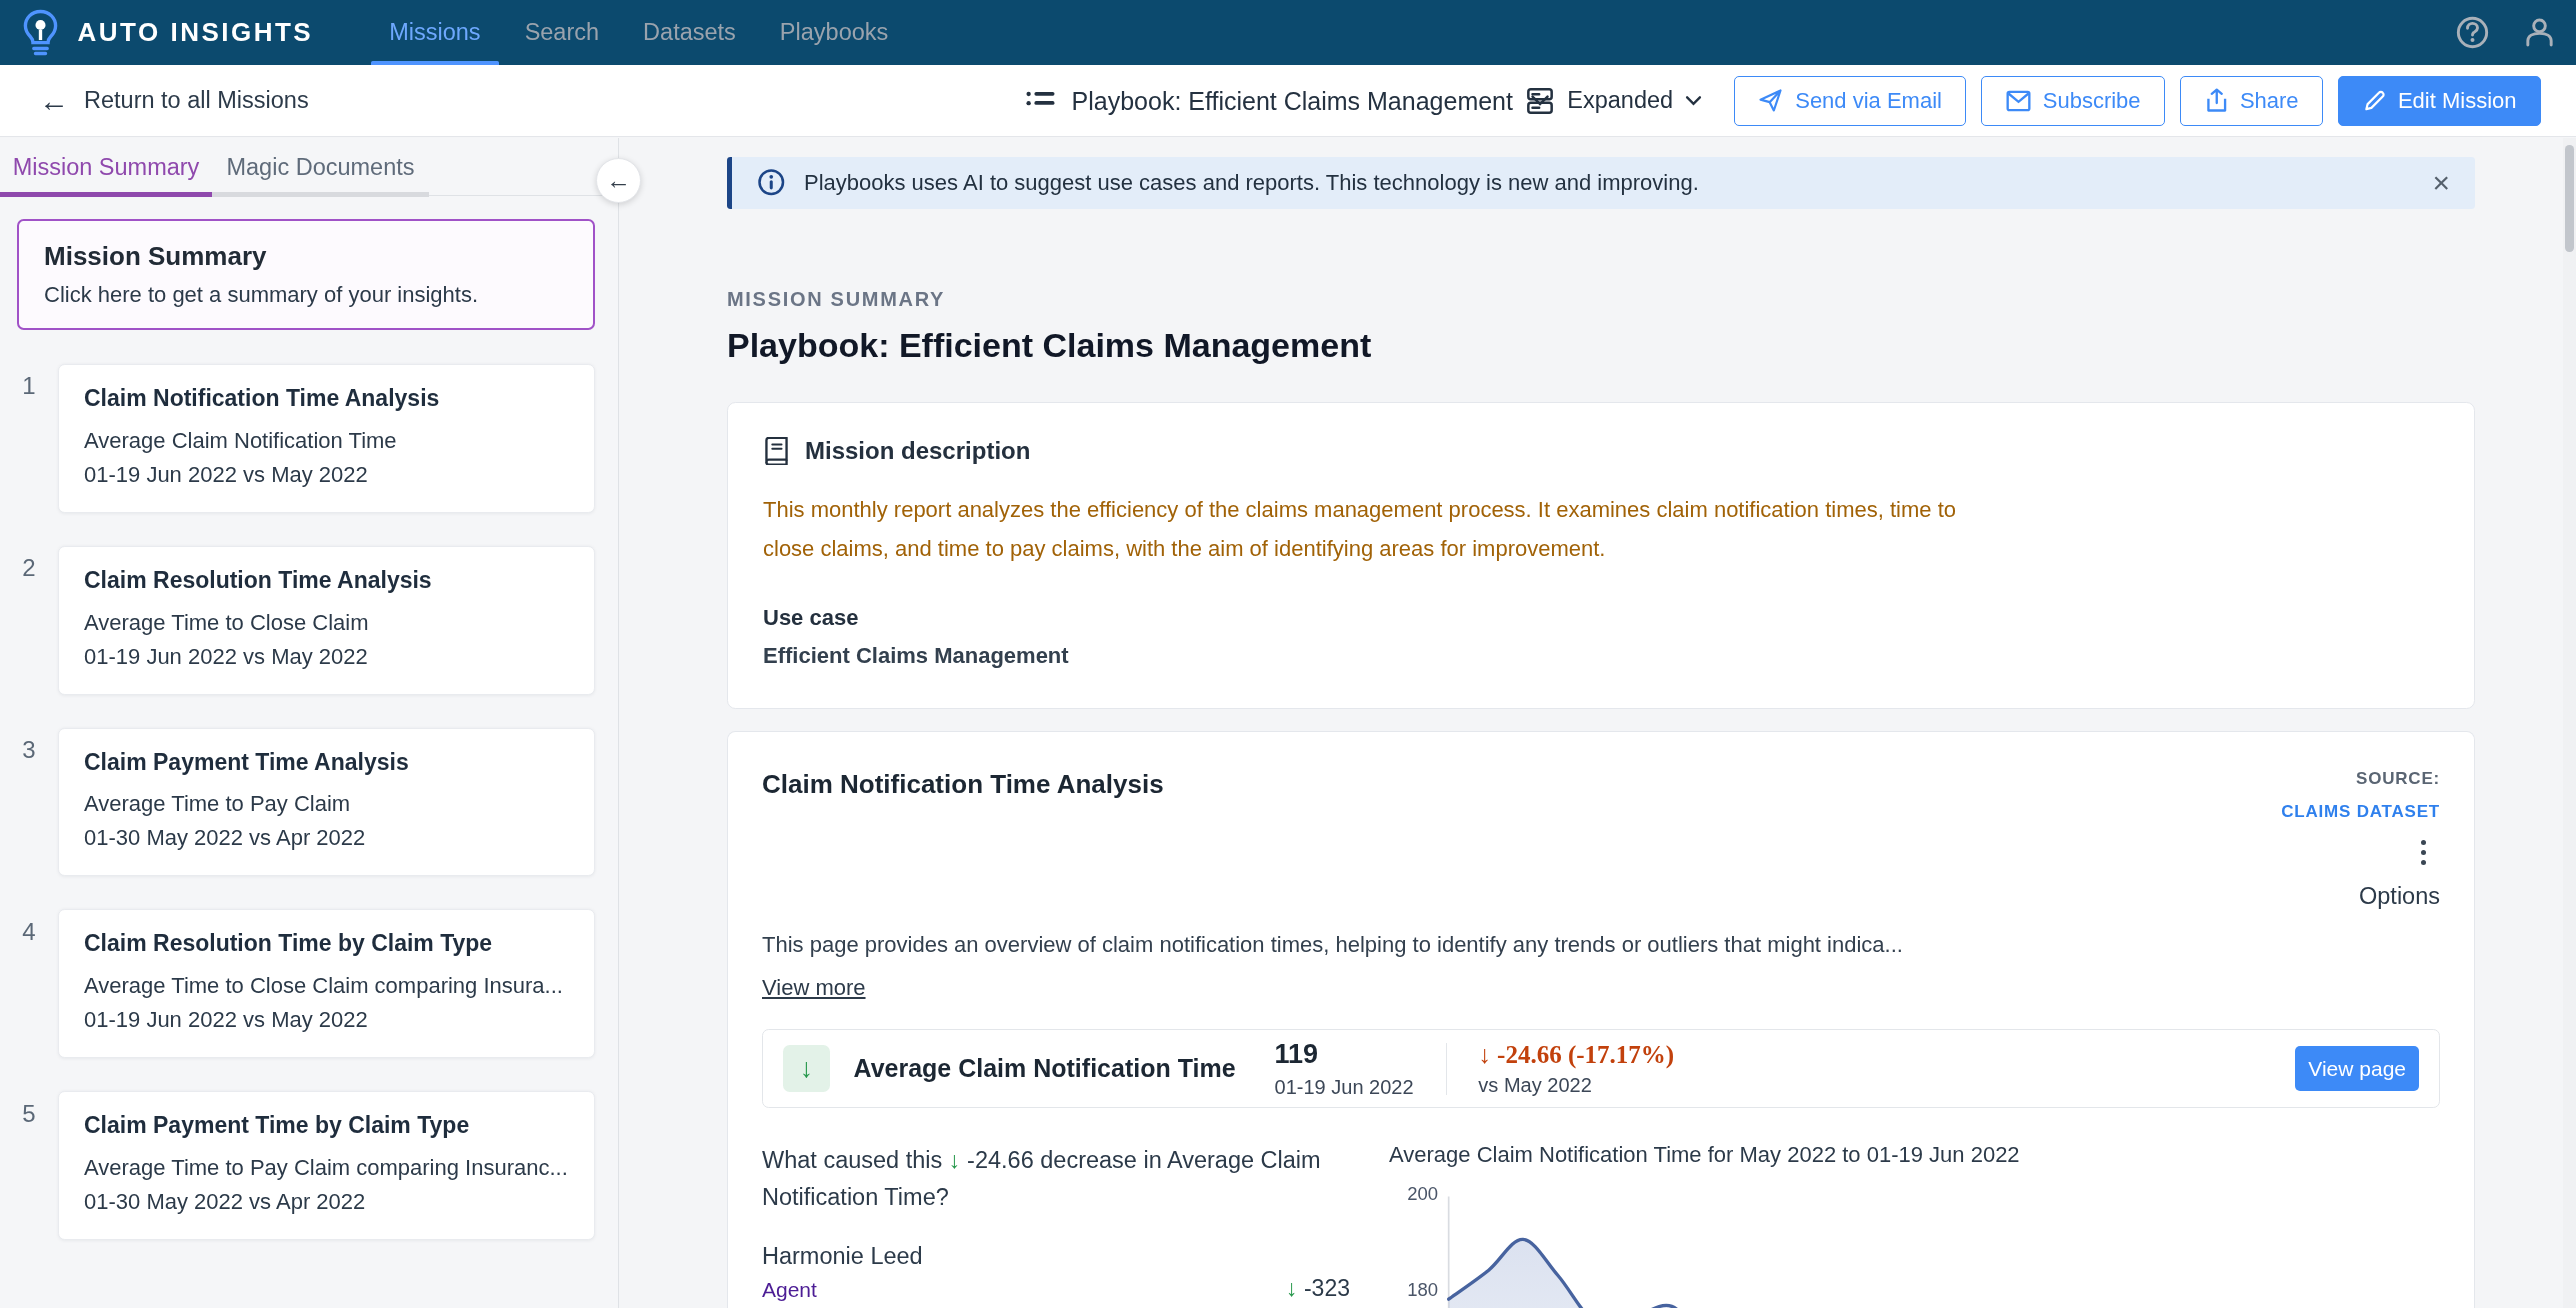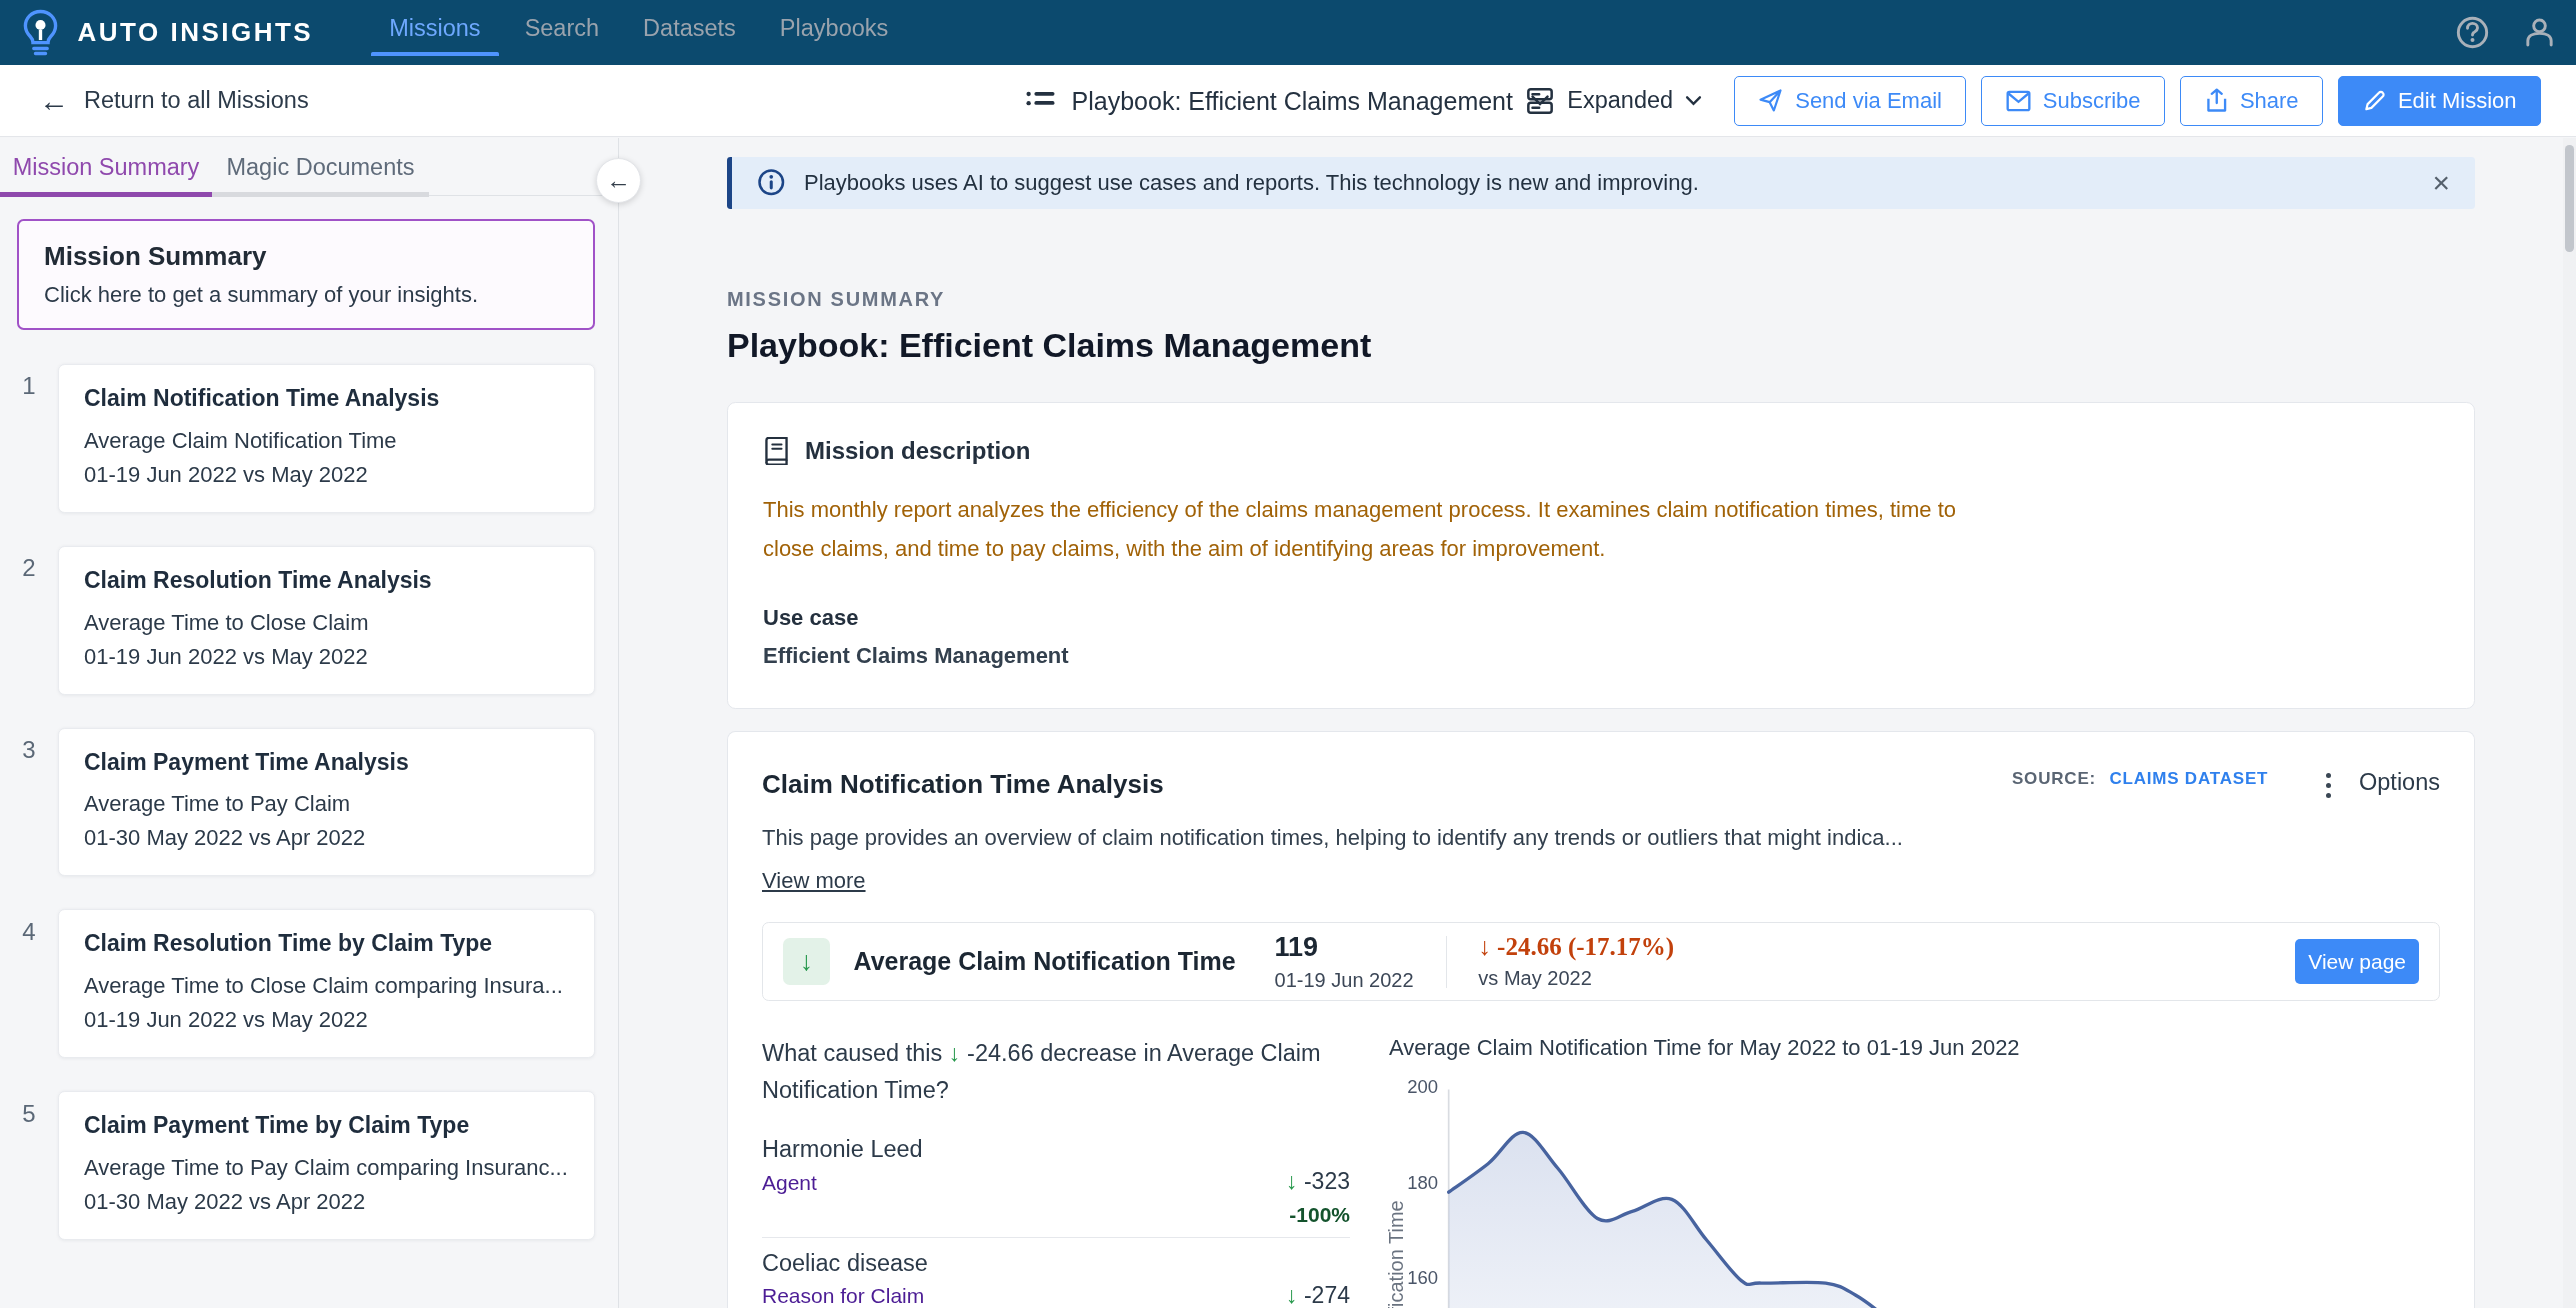--- a/index.html
+++ b/index.html
@@ -5,21 +5,21 @@
   * { margin:0; padding:0; box-sizing:border-box; }
   html,body { width:2576px; height:1308px; overflow:hidden;
     font-family:"Liberation Sans", sans-serif; background:#f4f5f7; color:#2c3a49; }
 
   
   .topnav { position:absolute; left:0; top:0; width:2576px; height:65px;
     background:#0c4a6e; display:flex; align-items:center; }
   .brand { display:flex; align-items:center; margin-left:22px; }
   .brand-name { color:#ffffff; font-size:26px; font-weight:600; letter-spacing:2.5px; margin-left:18.5px; }
   .navitems { display:flex; height:65px; margin-left:54px; }
-  .navitem { color:#9aa3ad; font-size:23.5px; padding:0 22px; height:56px; display:flex;
+  .navitem { color:#9aa3ad; font-size:23.5px; padding:0 22px; height:65px; display:flex;
     align-items:center; position:relative; cursor:pointer; }
   .navitem.active { color:#6ea8fe; }
   .navitem.active::after { content:""; position:absolute; left:3.4px; right:3.4px; bottom:0;
     height:4.2px; background:#4f94ff; border-radius:1.7px 1.7px 0 0; }
   .nav-right { margin-left:auto; display:flex; align-items:center; gap:30px; margin-right:18.5px; }
   .nav-icon { width:37px; height:37px; display:flex; align-items:center; justify-content:center; cursor:pointer; }
 
   
   .toolbar { position:absolute; left:0; top:65px; width:2576px; height:72px; background:#ffffff;
     border-bottom:0.8px solid #e4e6ea; display:flex; align-items:center; }
@@ -83,21 +83,21 @@
   .desc-head { display:flex; align-items:center; gap:15px; }
   .desc-head-text { font-size:24px; font-weight:700; color:#24303e; }
   .desc-body { margin-top:25px; font-size:22px; line-height:39px; color:#a16207; max-width:1209px; }
   .usecase-label { margin-top:37px; font-size:22px; font-weight:700; color:#24303e; }
   .usecase-value { margin-top:11.8px; font-size:22px; color:#33404e;font-weight:bold; }
 
   .analysis-card { margin-top:22px; padding:37px 34px 0 34px; border-radius:8.4px 8.4px 0 0;
     border-bottom:none; height:638px; }
   .ac-header { display:flex; align-items:flex-start; }
   .ac-title { font-size:26px; font-weight:700; color:#1c2733; }
-  .ac-right { margin-left:auto; display:flex; align-items:flex-start; gap:13.4px; }
+  .ac-right { margin-left:auto; display:flex; align-items:flex-end; gap:13.4px;flex-direction:column; }
   .src-label { font-size:17px; font-weight:700; color:#5a6573; letter-spacing:0.8px; }
   .src-link { font-size:17px; font-weight:700; color:#2f80ed; letter-spacing:0.8px; cursor:pointer; }
   .kebab { width:34px; height:34px; margin-left:30px; display:flex; flex-direction:column;
     align-items:center; justify-content:center; gap:5px; cursor:pointer; }
   .kebab i { width:5px; height:5px; border-radius:50%; background:#3a4654; }
   .options-label { font-size:23.5px; color:#2c3a49; cursor:pointer; }
   .ac-desc { margin-top:22px; font-size:22px; color:#33404e; }
   .view-more { margin-top:17px; font-size:22px; color:#2c3a49; text-decoration:underline;
     display:inline-block; cursor:pointer; }
 

